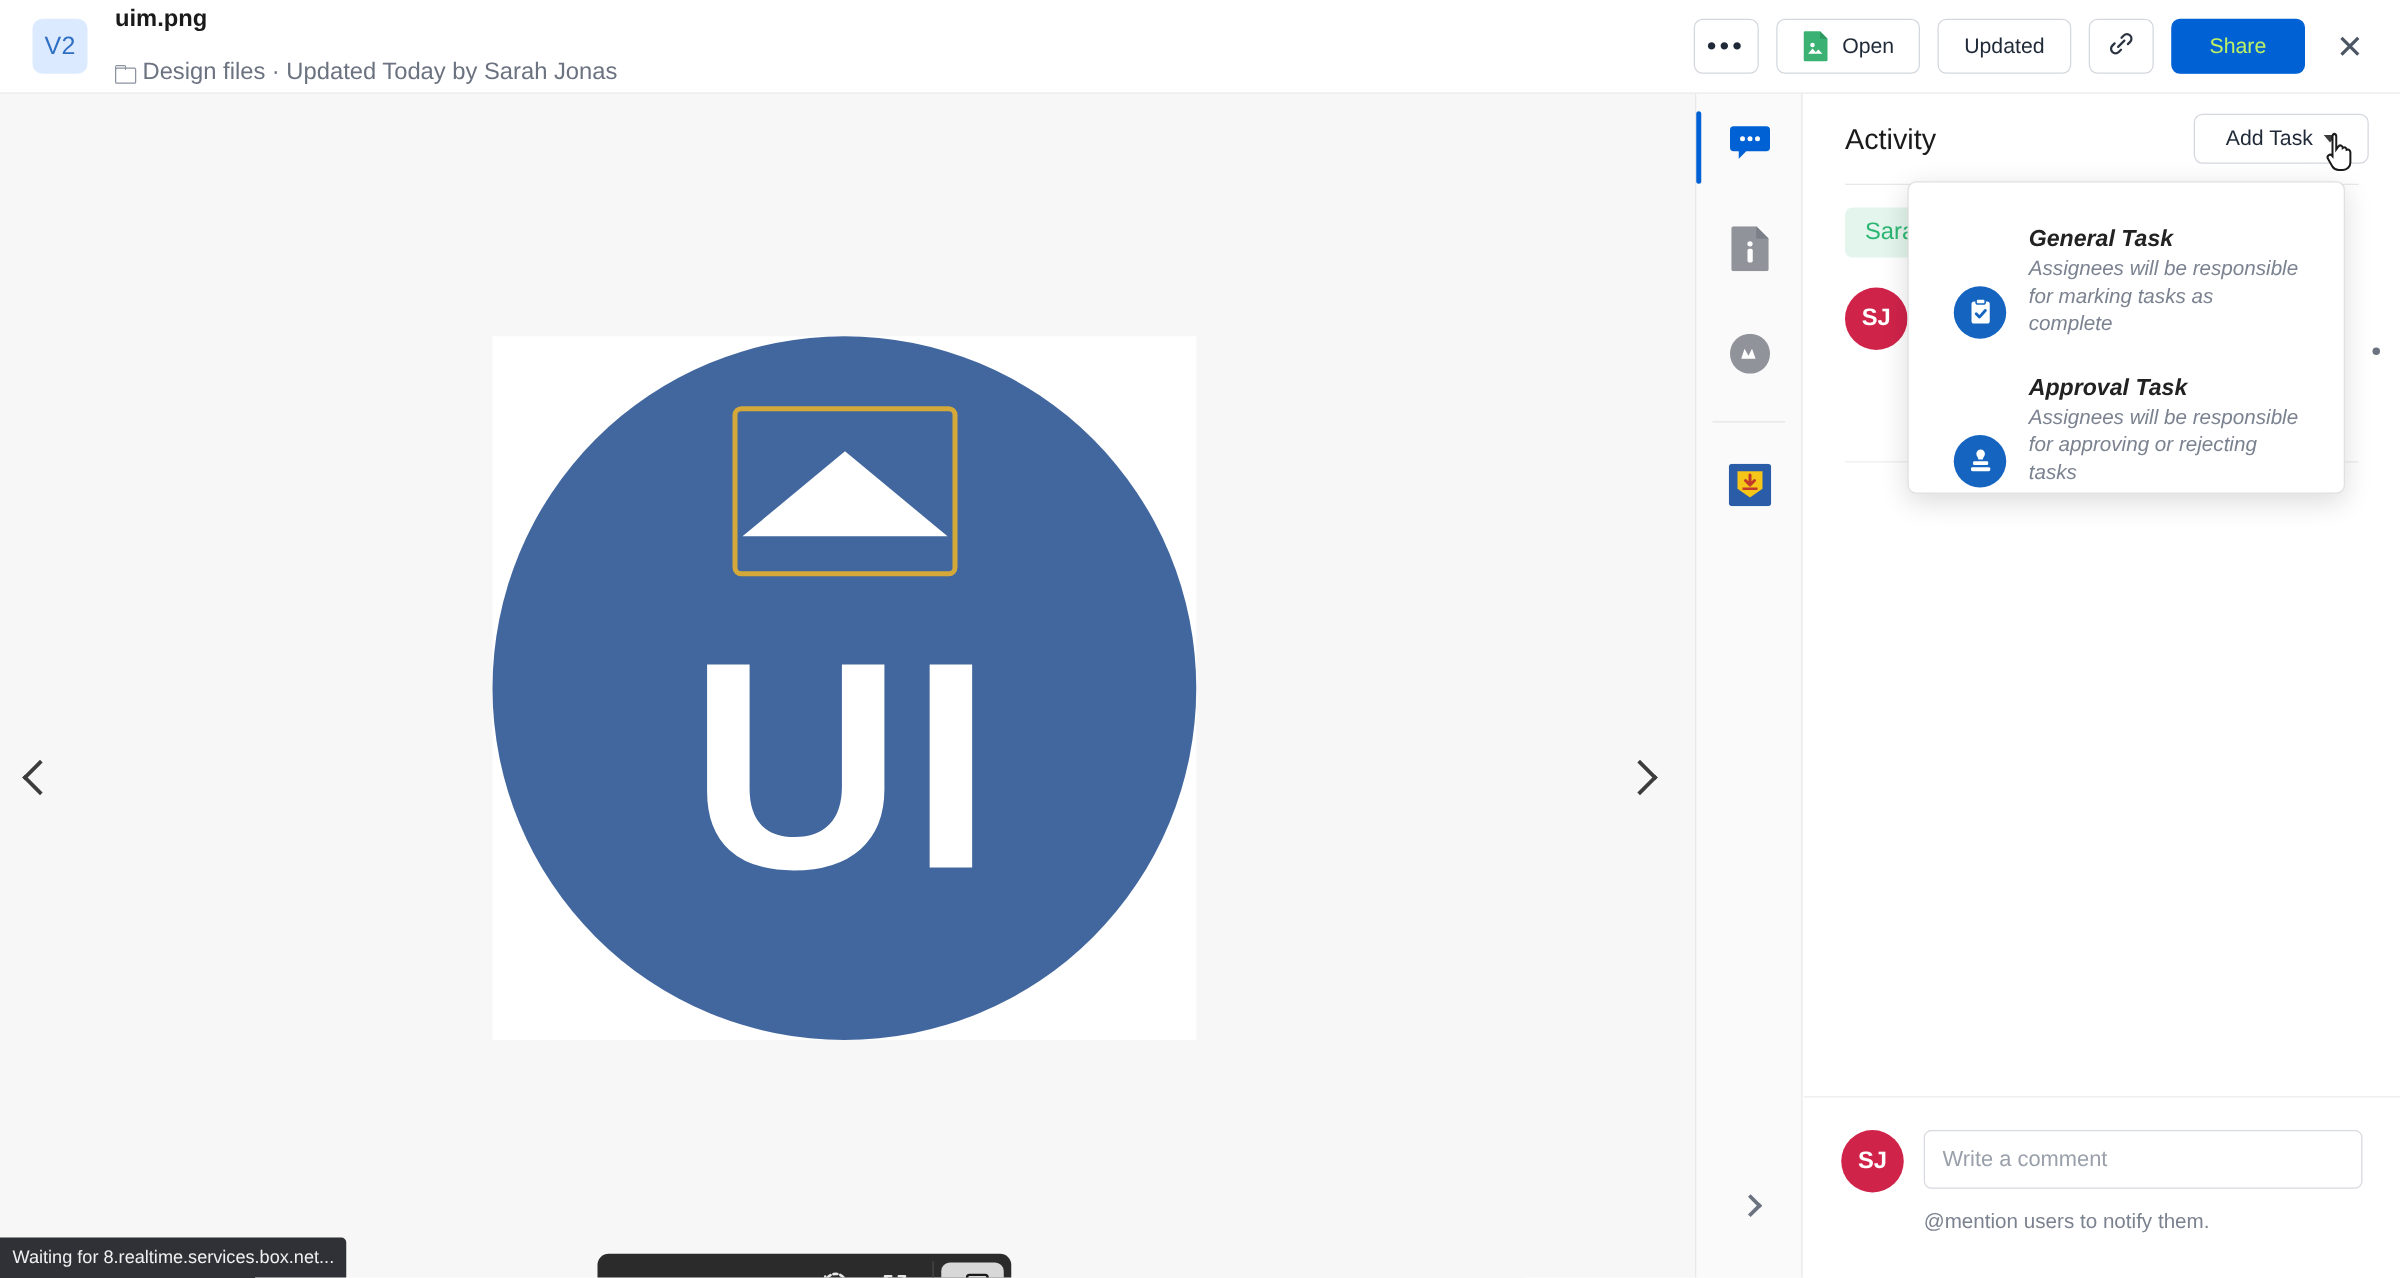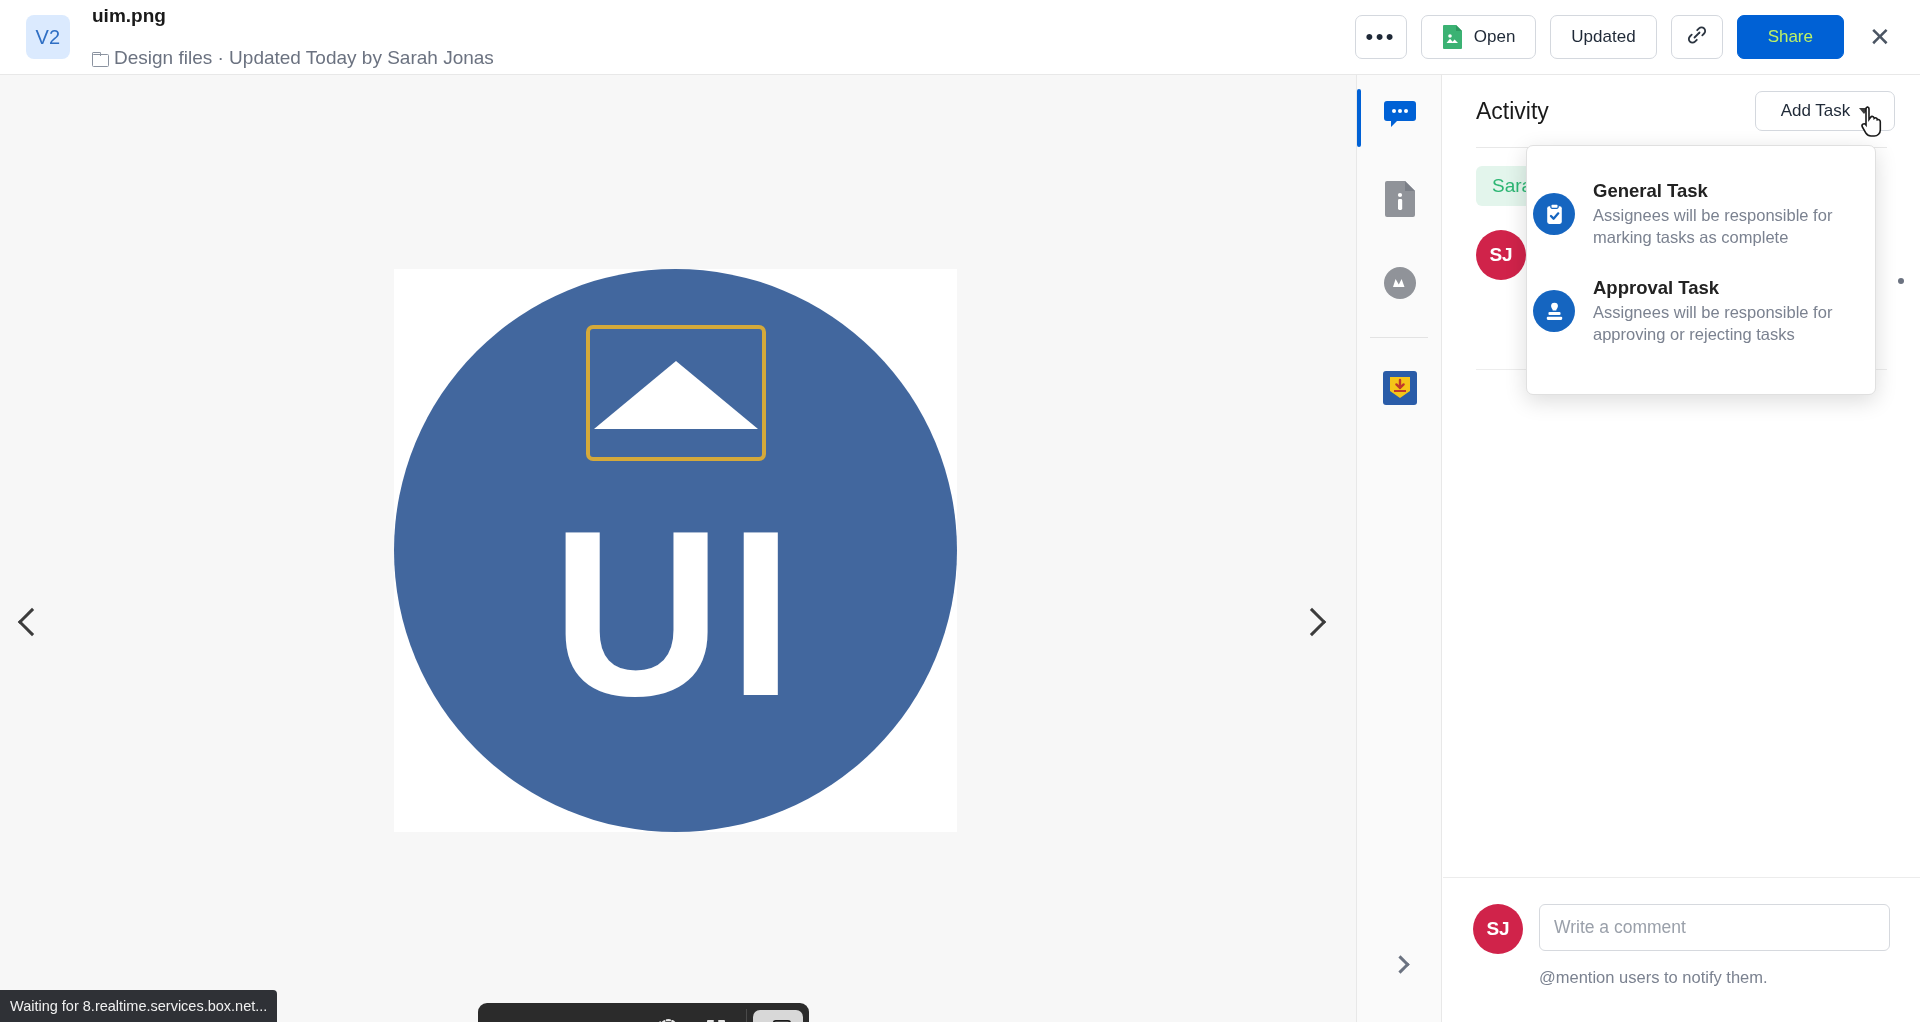--- a/index.html
+++ b/index.html
@@ -205,21 +205,21 @@
   .feed-dot { position: absolute; right: 16px; top: 130px; width: 6px; height: 6px; border-radius: 50%; background: #6b7280; }
 
   
   .dropdown {
     position: absolute; left: 1526px; top: 145px;
     width: 350px; height: 250px;
     background: #ffffff; border: 1px solid #e0e0e0; border-radius: 7px;
     box-shadow: 0 6px 22px rgba(0,0,0,0.14);
     padding: 20px 0; z-index: 50;
   }
-  .dd-item { display: flex; gap: 18px; padding: 14px 6px; cursor: pointer; align-items: center; }
+  .dd-item { display: flex; gap: 18px; padding: 14px 36px; cursor: pointer; align-items: flex-end; font-style: italic; }
   .dd-icon {
     width: 42px; height: 42px; border-radius: 50%; background: #1565c0;
     display: flex; align-items: center; justify-content: center; flex: 0 0 42px;
   }
   .dd-txt { display: flex; flex-direction: column; gap: 3px; }
   .dd-title { font-size: 18.5px; font-weight: bold; color: #222; }
   .dd-desc { font-size: 16.5px; color: #7b8290; line-height: 1.33; max-width: 242px; }
 
   
   .comment-area {

